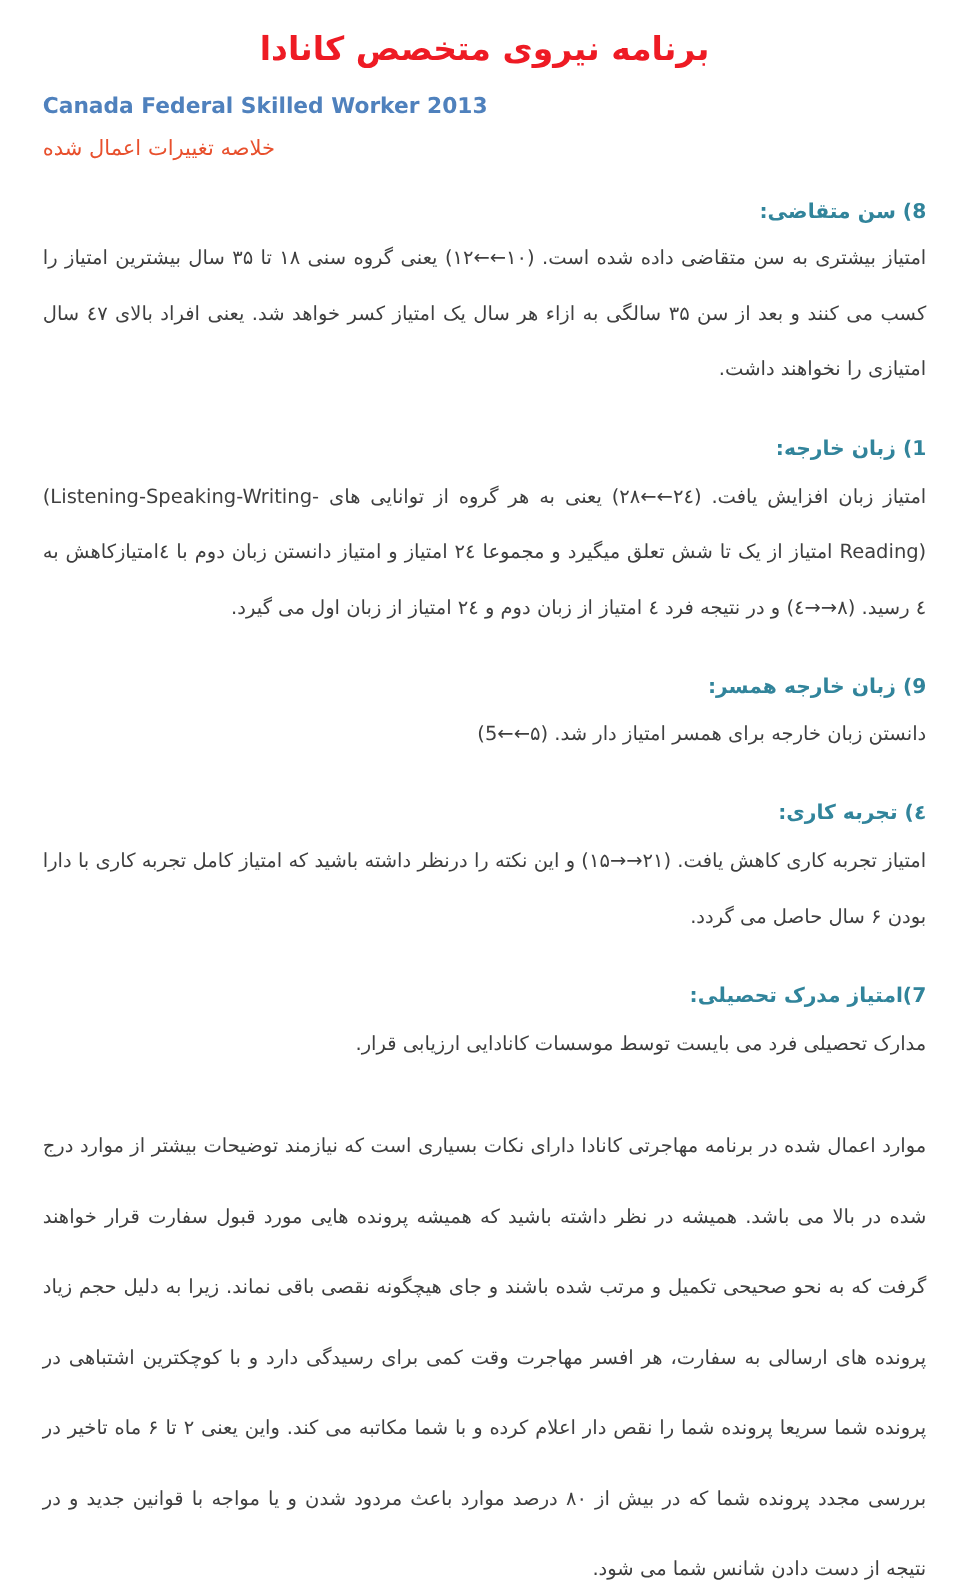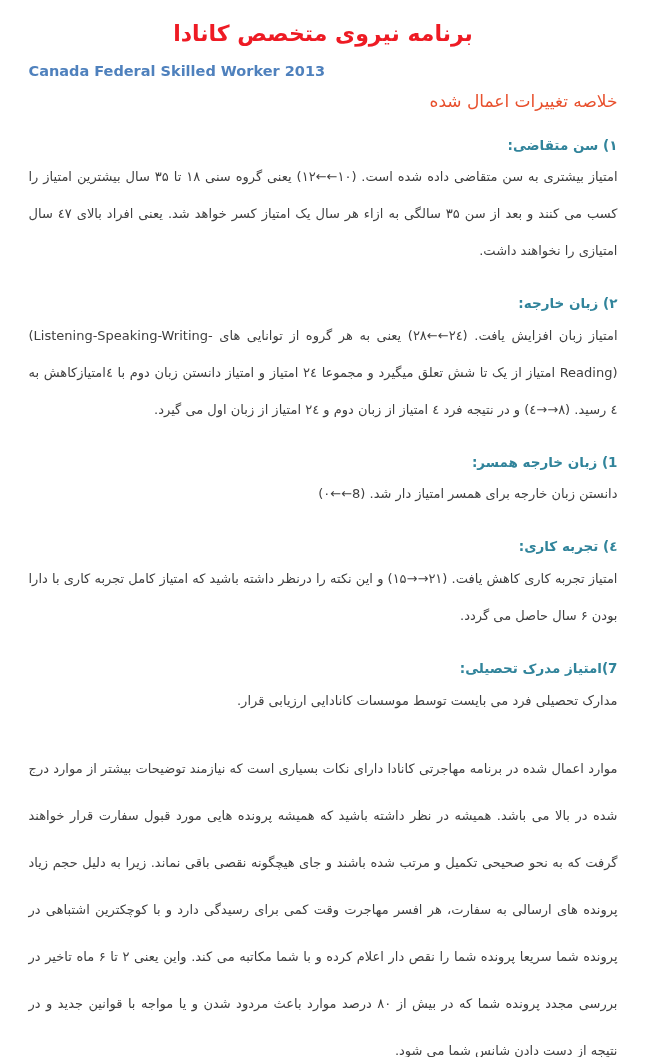--- a/index.html
+++ b/index.html
@@ -27,22 +27,22 @@
   .doc-subtitle {
     direction: ltr;
     text-align: left;
     font-size: 14.5px;
     font-weight: bold;
     color: #4f81bd;
     margin: 0 0 12px 0;
   }
   .doc-tagline {
     direction: rtl;
-    text-align: right;
-    font-size: 17px;
+    text-align: left;
+    font-size: 14px;
     color: #e8502d;
     margin: 0 0 24px 0;
   }
   .body-text {
     direction: rtl;
     text-align: justify;
     font-size: 13px;
     line-height: 37px;
     margin: 0;
   }
@@ -76,32 +76,32 @@
 <div class="page">
 
   <h1 class="doc-title">برنامه نیروی متخصص کانادا</h1>
 
   <h2 class="doc-subtitle">Canada Federal Skilled Worker 2013</h2>
 
   <div class="doc-tagline">خلاصه تغییرات اعمال شده</div>
 
 
   <div>
-    <h3 class="section-heading">۱) سن متقاضی:</h3>
+    <h3 class="section-heading">8) سن متقاضی:</h3>
     <p class="body-text">امتیاز بیشتری به سن متقاضی داده شده است. ⁦(۱۲←←۱۰)⁩ یعنی گروه سنی ۱۸ تا ۳۵ سال بیشترین امتیاز را کسب می کنند و بعد از سن ۳۵ سالگی به ازاء هر سال یک امتیاز کسر خواهد شد. یعنی افراد بالای ٤۷ سال امتیازی را نخواهند داشت.</p>
   </div>
 
   <div>
-    <h3 class="section-heading">۲) زبان خارجه:</h3>
+    <h3 class="section-heading">1) زبان خارجه:</h3>
     <p class="body-text">امتیاز زبان افزایش یافت. ⁦(۲۸←←۲٤)⁩ یعنی به هر گروه از توانایی های ⁦(Listening-Speaking-Writing-Reading)⁩ امتیاز از یک تا شش تعلق میگیرد و مجموعا ۲٤ امتیاز و امتیاز دانستن زبان دوم با ٤امتیازکاهش به ٤ رسید. ⁦(٤→→۸)⁩ و در نتیجه فرد ٤ امتیاز از زبان دوم و ۲٤ امتیاز از زبان اول می گیرد.</p>
   </div>
 
   <div>
-    <h3 class="section-heading">1) زبان خارجه همسر:</h3>
-    <p class="body-text">دانستن زبان خارجه برای همسر امتیاز دار شد. ⁦(۰←←8)⁩</p>
+    <h3 class="section-heading">9) زبان خارجه همسر:</h3>
+    <p class="body-text">دانستن زبان خارجه برای همسر امتیاز دار شد. ⁦(5←←۵)⁩</p>
   </div>
 
   <div>
     <h3 class="section-heading">٤) تجربه کاری:</h3>
     <p class="body-text">امتیاز تجربه کاری کاهش یافت. ⁦(۱۵→→۲۱)⁩ و این نکته را درنظر داشته باشید که امتیاز کامل تجربه کاری با دارا بودن ۶ سال حاصل می گردد.</p>
   </div>
 
   <div>
     <h3 class="section-heading">7)امتیاز مدرک تحصیلی:</h3>
     <p class="body-text">مدارک تحصیلی فرد می بایست توسط موسسات کانادایی ارزیابی قرار.</p>

